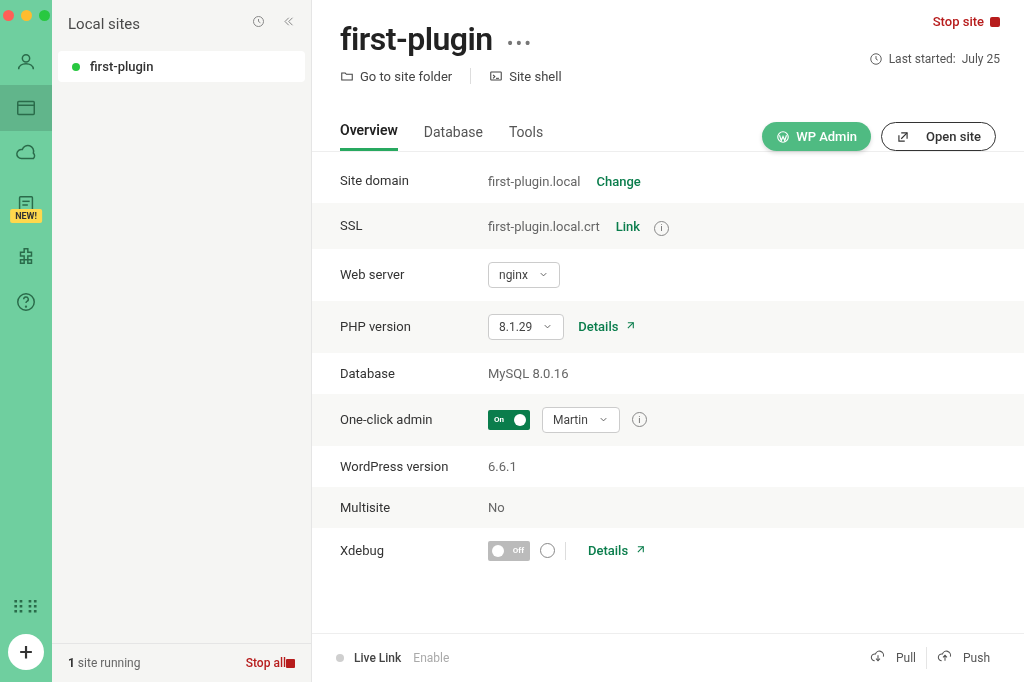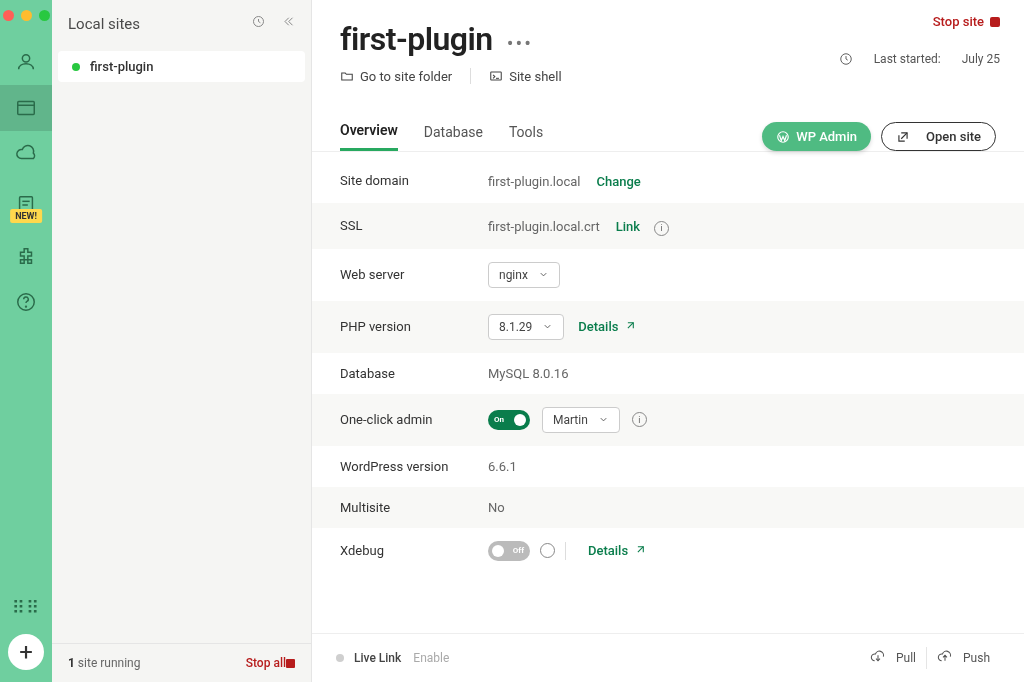--- a/index.html
+++ b/index.html
@@ -38,21 +38,21 @@
   .stop-all .sq { width: 9px; height: 9px; background: #b71c1c; border-radius: 1px; }
 
   
   .main { flex: 1; display: flex; flex-direction: column; background: #fff; position: relative; }
   .main-header { padding: 20px 28px 12px; }
   .stop-site { position: absolute; top: 14px; right: 24px; display: flex; align-items: center; gap: 6px; font-size: 13px; color: #b71c1c; font-weight: 500; cursor: pointer; }
   .stop-site .sq { width: 10px; height: 10px; background: #b71c1c; border-radius: 2px; }
   .title-row { display: flex; align-items: baseline; gap: 14px; }
   .page-title { font-size: 32px; font-weight: 600; color: #222; letter-spacing: -0.5px; }
   .dots3 { color: #777; font-size: 20px; letter-spacing: 2px; cursor: pointer; }
-  .last-started { position: absolute; top: 52px; right: 24px; display: flex; align-items: center; gap: 21px; font-size: 12px; color: #555; }
+  .last-started { position: absolute; top: 52px; right: 24px; display: flex; align-items: center; gap: 6px; font-size: 12px; color: #555; }
   .subheader-row { display: flex; align-items: center; gap: 18px; margin-top: 10px; }
   .sub-link { display: flex; align-items: center; gap: 6px; font-size: 13px; color: #444; cursor: pointer; }
   .sub-link svg { width: 14px; height: 14px; stroke: currentColor; fill: none; stroke-width: 1.8; }
   .sub-sep { width: 1px; height: 16px; background: #ddd; }
 
   
   .tabs-row { display: flex; align-items: center; padding: 26px 28px 0; border-bottom: 1px solid #eee; }
   .tab { font-size: 14px; color: #555; padding-bottom: 10px; margin-right: 26px; cursor: pointer; }
   .tab.active { color: #222; font-weight: 600; border-bottom: 3px solid #28a960; }
   .tabs-spacer { flex: 1; }
@@ -63,21 +63,21 @@
   
   .overview { padding: 6px 0; }
   .ov-row { display: flex; align-items: center; padding: 13px 28px; gap: 18px; }
   .ov-row.alt { background: #f8f8f6; }
   .ov-label { width: 130px; font-size: 13px; color: #333; }
   .ov-value { font-size: 13px; color: #666; }
   .ov-action { font-size: 13px; color: #0a7d4c; font-weight: 500; cursor: pointer; margin-left: 12px; display: inline-flex; align-items: center; gap: 5px; }
   .info-icon { width: 15px; height: 15px; border: 1.2px solid #888; border-radius: 50%; display: inline-flex; align-items: center; justify-content: center; font-size: 9px; color: #666; margin-left: 10px; }
   .select-box { display: inline-flex; align-items: center; gap: 10px; border: 1px solid #ccc; border-radius: 4px; padding: 5px 10px; font-size: 12px; color: #444; cursor: pointer; background: #fff; }
   .select-box svg { width: 11px; height: 11px; stroke: #555; fill: none; stroke-width: 2; }
-  .toggle { width: 42px; height: 20px; border-radius: 10px; position: relative; font-size: 8px; font-weight: 700; color: #fff; display: inline-flex; align-items: center; padding: 0 6px; }
+  .toggle { width: 42px; height: 20px; border-radius: 2px; position: relative; font-size: 8px; font-weight: 700; color: #fff; display: inline-flex; align-items: center; padding: 0 6px; }
   .toggle.on { background: #0a7d4c; justify-content: flex-start; }
   .toggle.off { background: #bbb; justify-content: flex-end; }
   .toggle .knob { width: 12px; height: 12px; border-radius: 50%; background: #fff; position: absolute; top: 4px; }
   .toggle.on .knob { right: 4px; }
   .toggle.off .knob { left: 4px; }
   .divider-v { width: 1px; height: 18px; background: #ddd; margin: 0 10px; }
 
   
   .main-footer { margin-top: auto; display: flex; align-items: center; padding: 13px 24px; border-top: 1px solid #eee; font-size: 12px; }
   .live-dot { width: 8px; height: 8px; border-radius: 50%; background: #cfcfcf; margin-right: 10px; }

